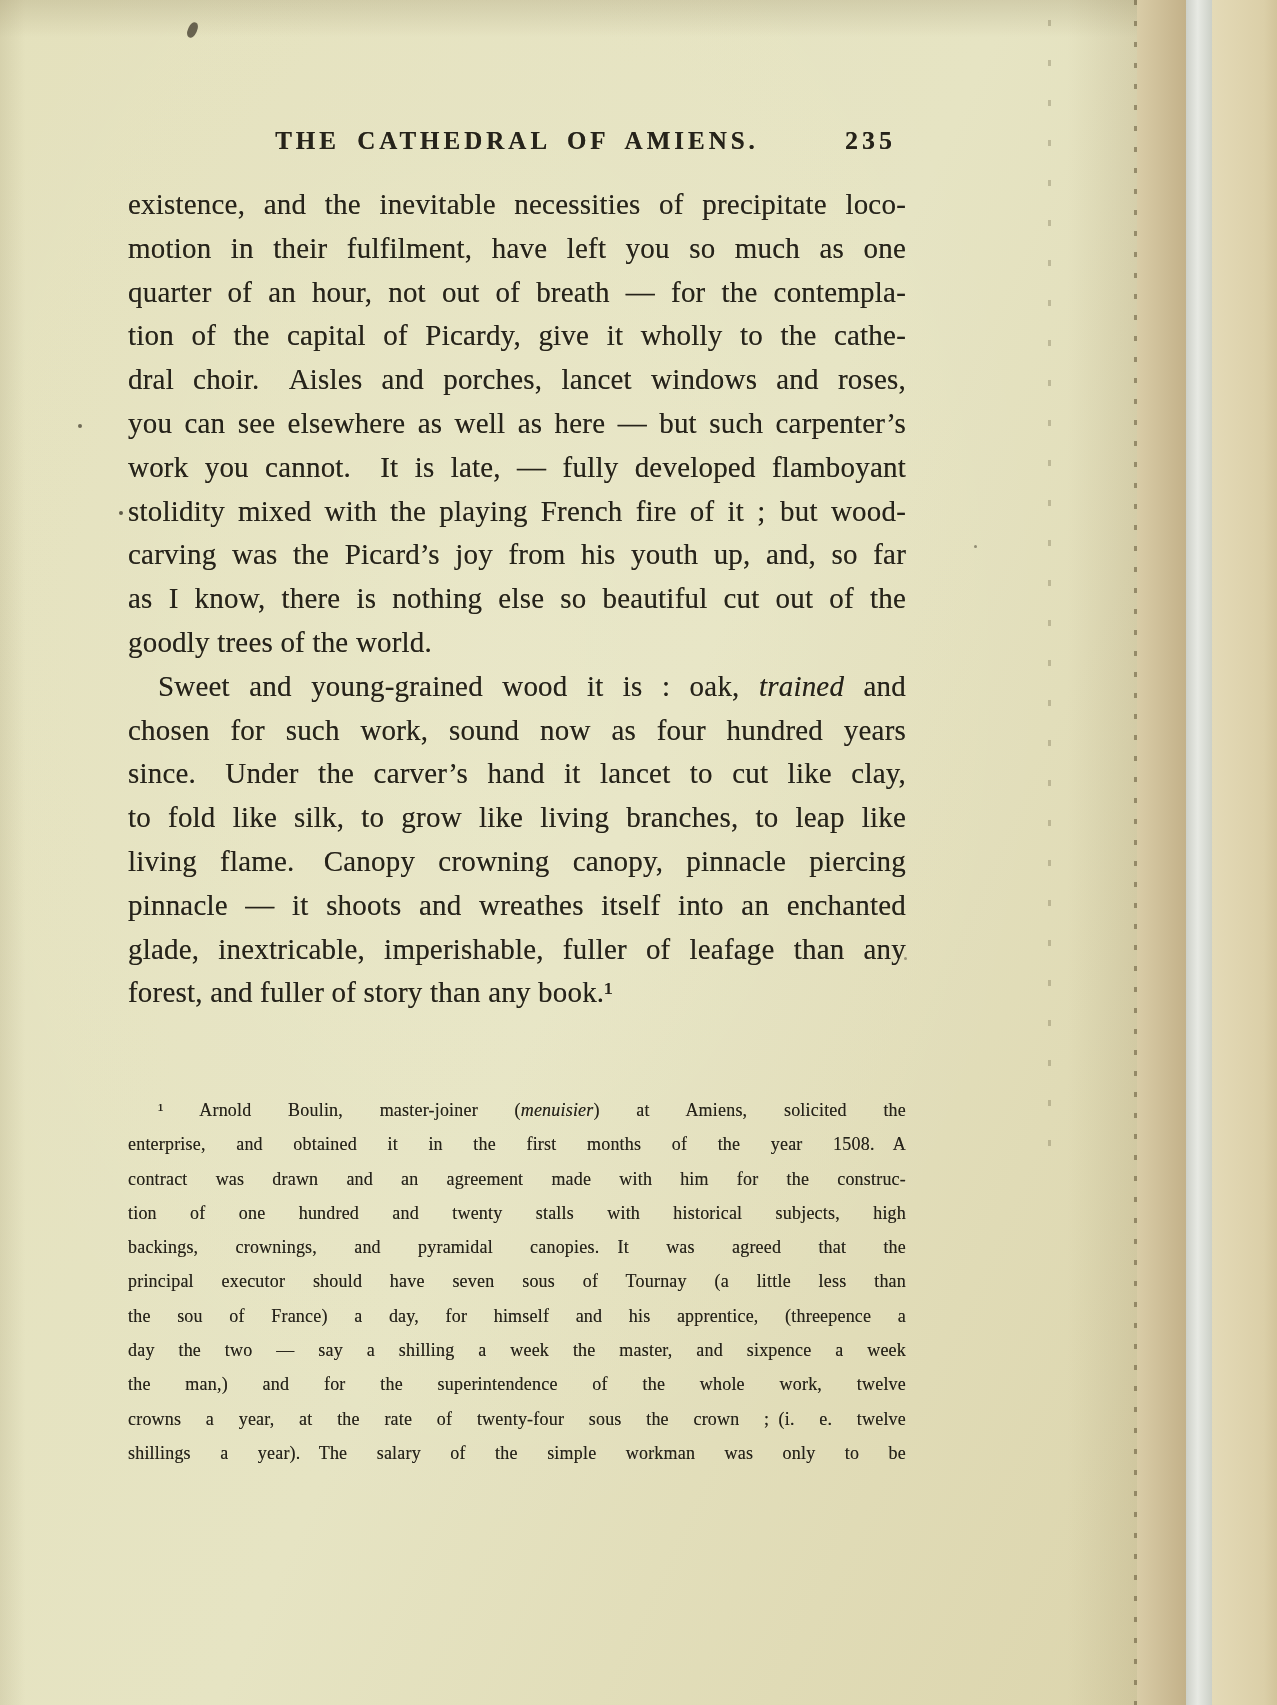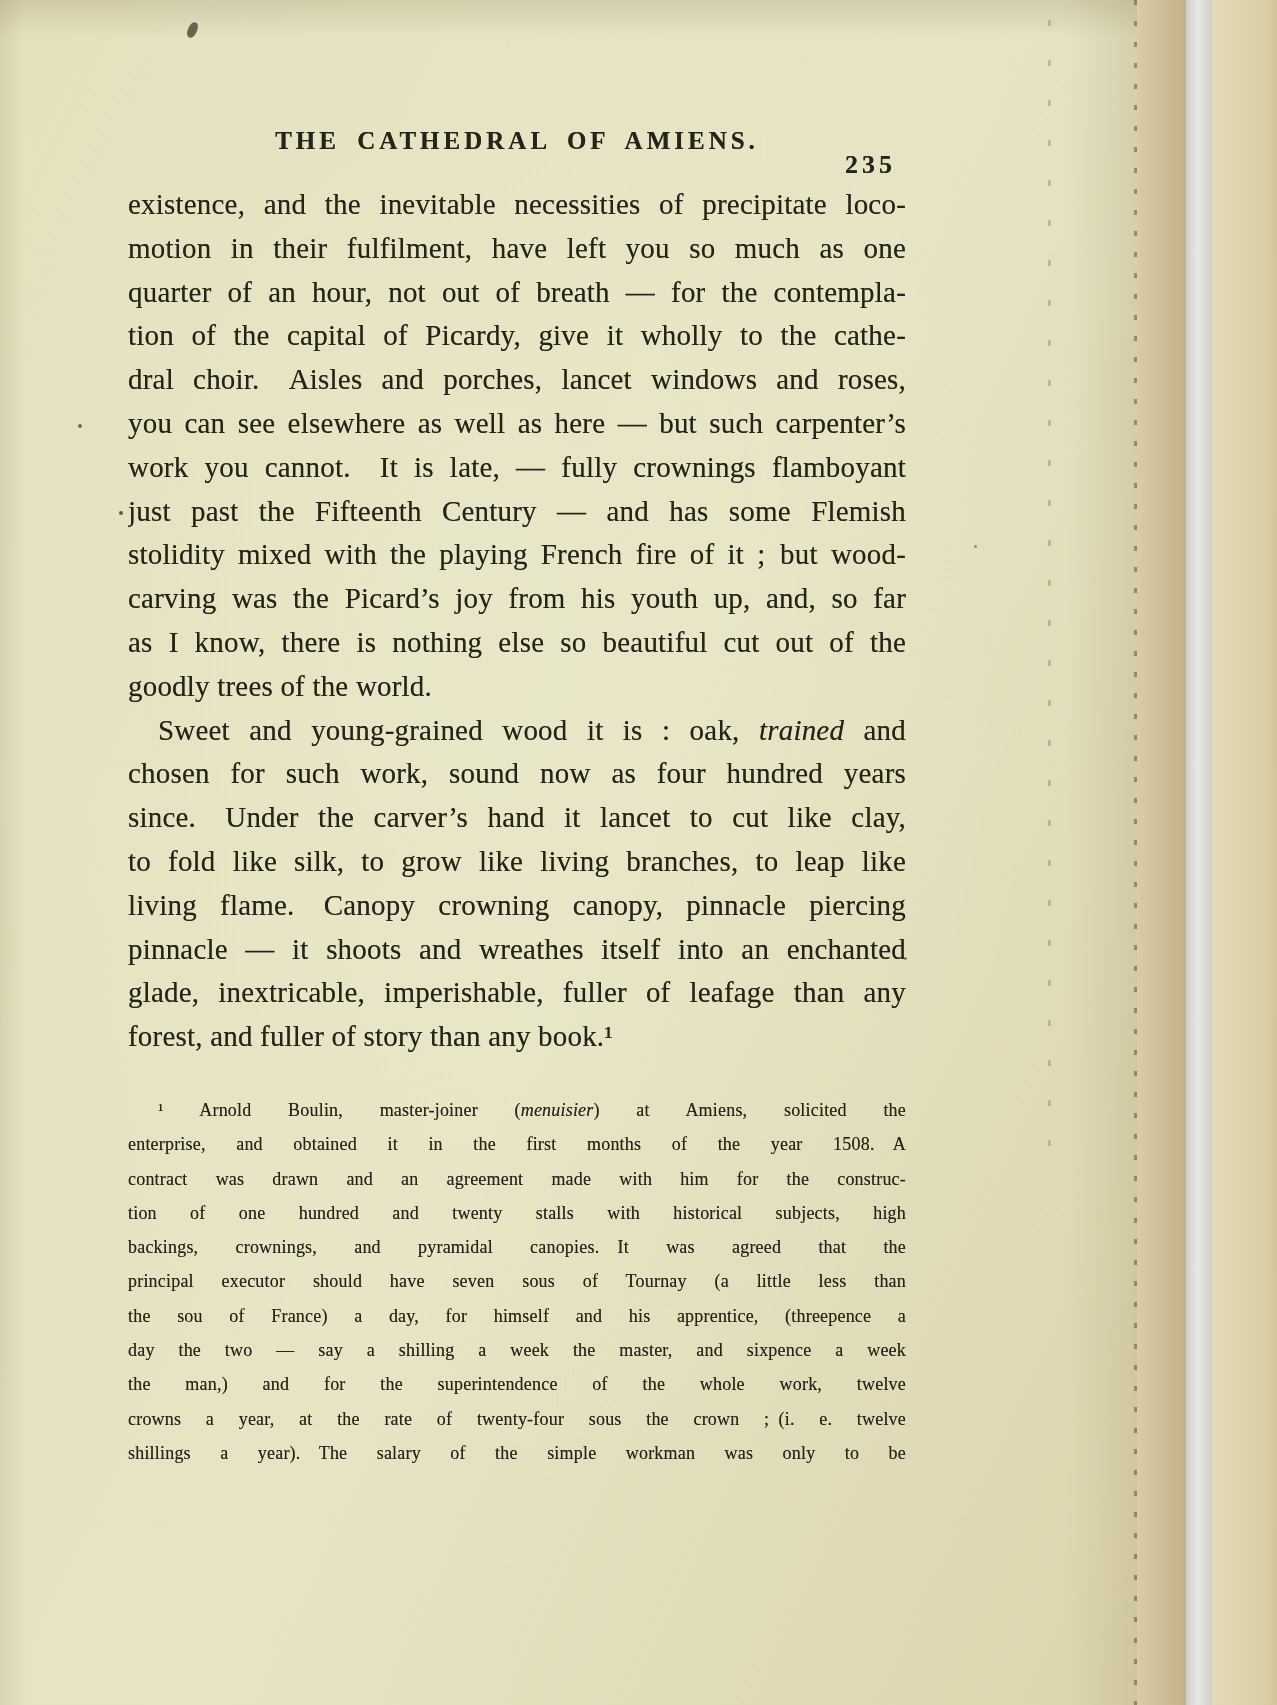--- a/index.html
+++ b/index.html
@@ -20,21 +20,21 @@
     color:#26231a;
   }
   .header{position:absolute;left:128px;top:124px;width:778px;height:34px;}
   .title{
     text-align:center;font-size:25px;font-weight:bold;letter-spacing:4px;
     word-spacing:7px;line-height:34px;
     text-shadow:0 0 .5px rgba(38,35,26,.65);
   }
   .pagenum{
     position:absolute;right:10px;top:0;font-size:26px;font-weight:bold;
-    letter-spacing:4px;line-height:34px;text-shadow:0 0 .5px rgba(38,35,26,.65);margin-top:24px;
+    letter-spacing:4px;line-height:34px;text-shadow:0 0 .5px rgba(38,35,26,.65);
   }
   .bodytext{
     position:absolute;left:128px;top:183px;width:778px;
     font-size:29px;line-height:43.8px;letter-spacing:.2px;
     text-shadow:0 0 .6px rgba(38,35,26,.55);
   }
   .footnote{
     position:absolute;left:128px;top:1093px;width:778px;
     font-size:18px;line-height:34.3px;letter-spacing:.2px;
     text-shadow:0 0 .5px rgba(38,35,26,.55);
@@ -91,22 +91,21 @@
     </div>
 
     <div class="bodytext">
       <div class="para">
         <div class="textline">existence, and the inevitable necessities of precipitate loco-</div>
         <div class="textline">motion in their fulfilment, have left you so much as one</div>
         <div class="textline">quarter of an hour, not out of breath — for the contempla-</div>
         <div class="textline">tion of the capital of Picardy, give it wholly to the cathe-</div>
         <div class="textline">dral choir. Aisles and porches, lancet windows and roses,</div>
         <div class="textline">you can see elsewhere as well as here — but such carpenter’s</div>
-        <div class="textline">work you cannot. It is late, — fully crownings flamboyant</div>
-        <div class="textline">just past the Fifteenth Century — and has some Flemish</div>
+        <div class="textline">work you cannot. It is late, — fully developed flamboyant</div>
         <div class="textline">stolidity mixed with the playing French fire of it ; but wood-</div>
         <div class="textline">carving was the Picard’s joy from his youth up, and, so far</div>
         <div class="textline">as I know, there is nothing else so beautiful cut out of the</div>
         <div class="textline short">goodly trees of the world.</div>
       </div>
       <div class="para">
         <div class="textline indent1"><span>Sweet and young-grained wood it is : oak, </span><span class="it">trained</span><span> and</span></div>
         <div class="textline">chosen for such work, sound now as four hundred years</div>
         <div class="textline">since. Under the carver’s hand it lancet to cut like clay,</div>
         <div class="textline">to fold like silk, to grow like living branches, to leap like</div>

